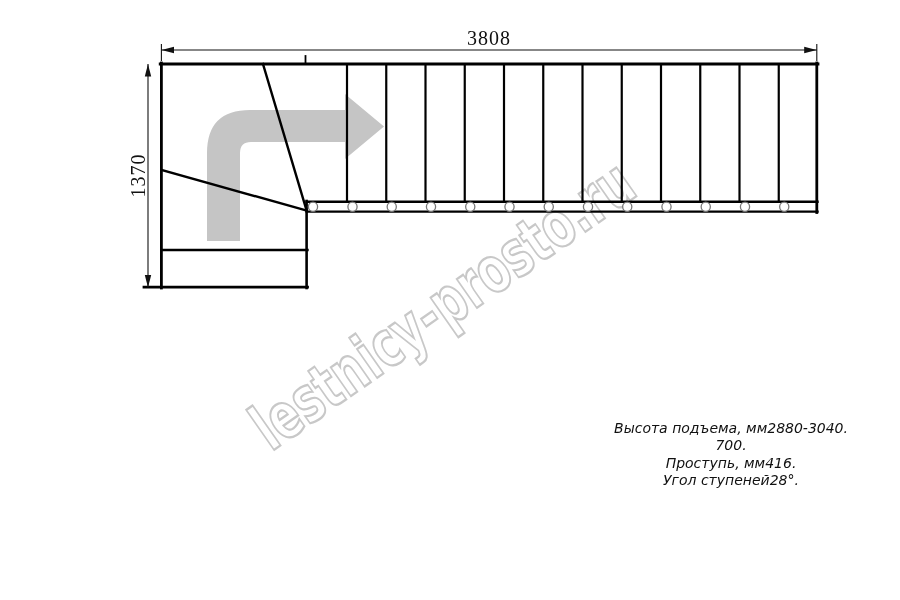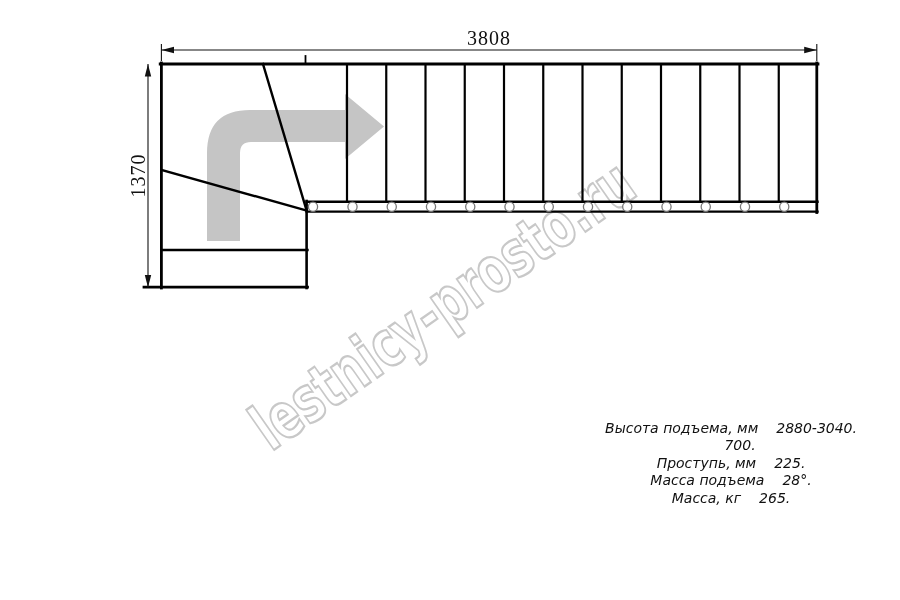--- a/index.html
+++ b/index.html
@@ -33,21 +33,21 @@
   }
   .spec-row{
     display:flex;
     justify-content:center;
     align-items:baseline;
     height:17.4px;
     line-height:17.4px;
     white-space:nowrap;
   }
   .spec-label{text-align:left;}
-  .spec-value{text-align:right;padding-left:18px;}
+  .spec-value{text-align:right;}
 </style>
 </head>
 <body>
 
 <div id="canvas">
 
   <svg id="plan-svg" width="900" height="600" viewBox="0 0 900 600">
 
     <g>
       <text class="watermark-text" transform="translate(271,452) rotate(-35)" font-size="64" textLength="450" lengthAdjust="spacingAndGlyphs" fill="none" stroke="#c8c8c8" stroke-width="2.3">lestnicy-prosto.ru</text>
@@ -130,25 +130,21 @@
   <div class="specs">
     <div class="spec-row">
       <span class="spec-label">Высота подъема, мм</span>
       <span class="spec-value">2880-3040.</span>
     </div>
     <div class="spec-row">
       <span class="spec-value">700.</span>
     </div>
     <div class="spec-row">
       <span class="spec-label">Проступь, мм</span>
-      <span class="spec-value">225.</span>
+      <span class="spec-value">416.</span>
     </div>
     <div class="spec-row">
-      <span class="spec-label">Масса подъема</span>
+      <span class="spec-label">Угол ступеней</span>
       <span class="spec-value">28°.</span>
-    </div>
-    <div class="spec-row">
-      <span class="spec-label">Масса, кг</span>
-      <span class="spec-value">265.</span>
     </div>
   </div>
 
 </div>
 
 </body></html>

